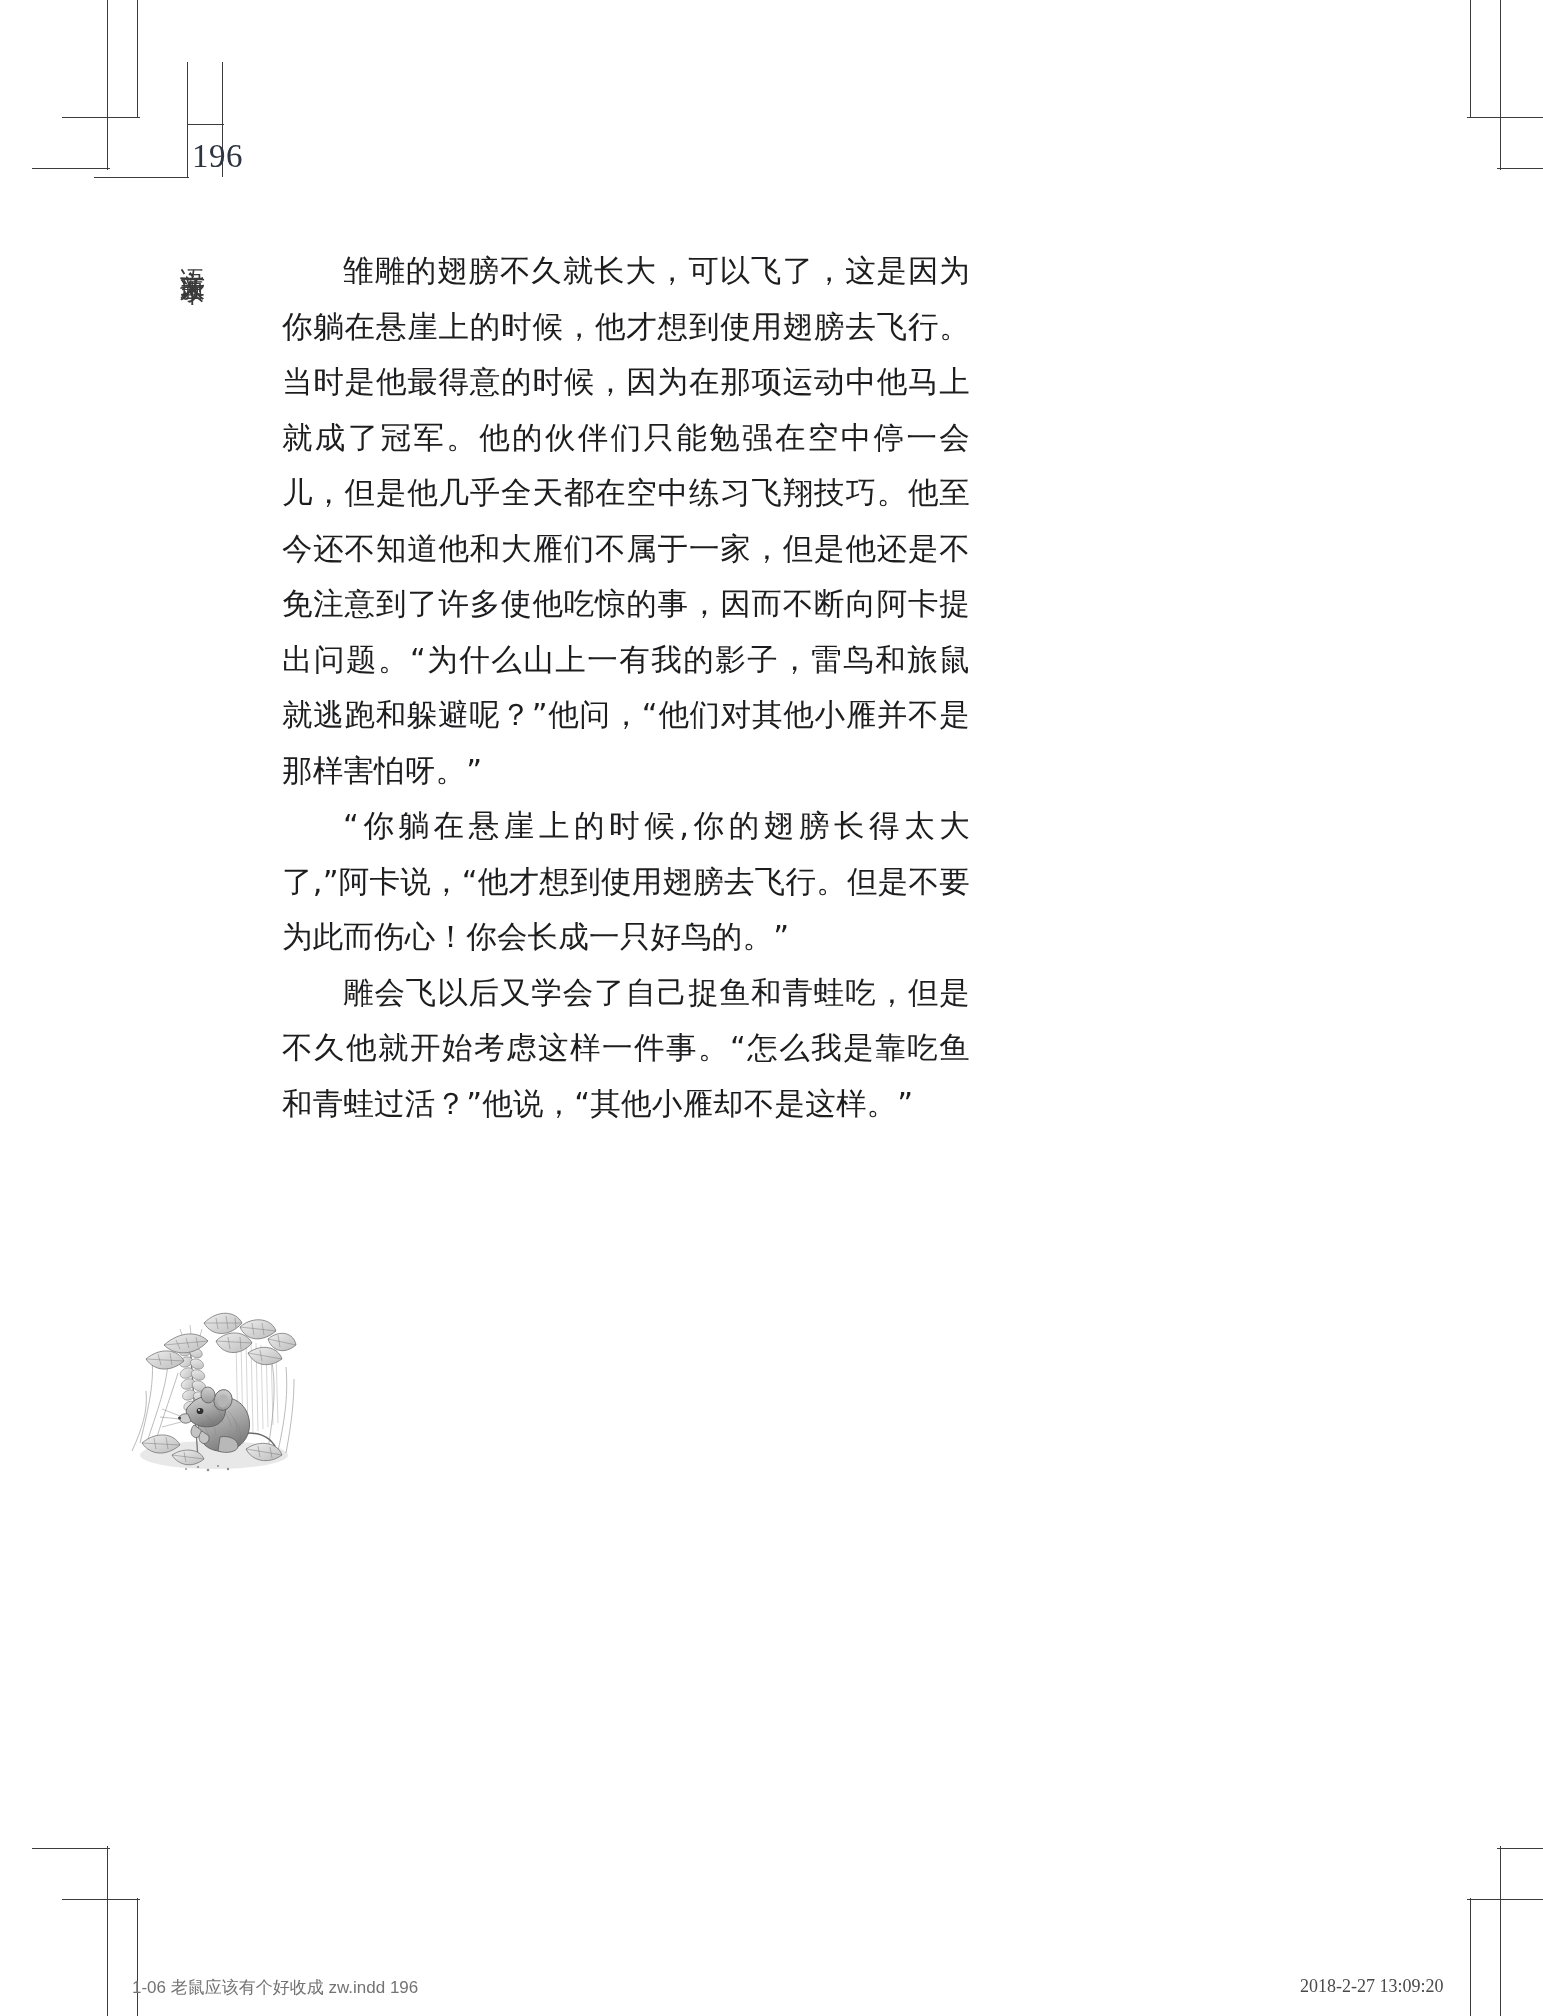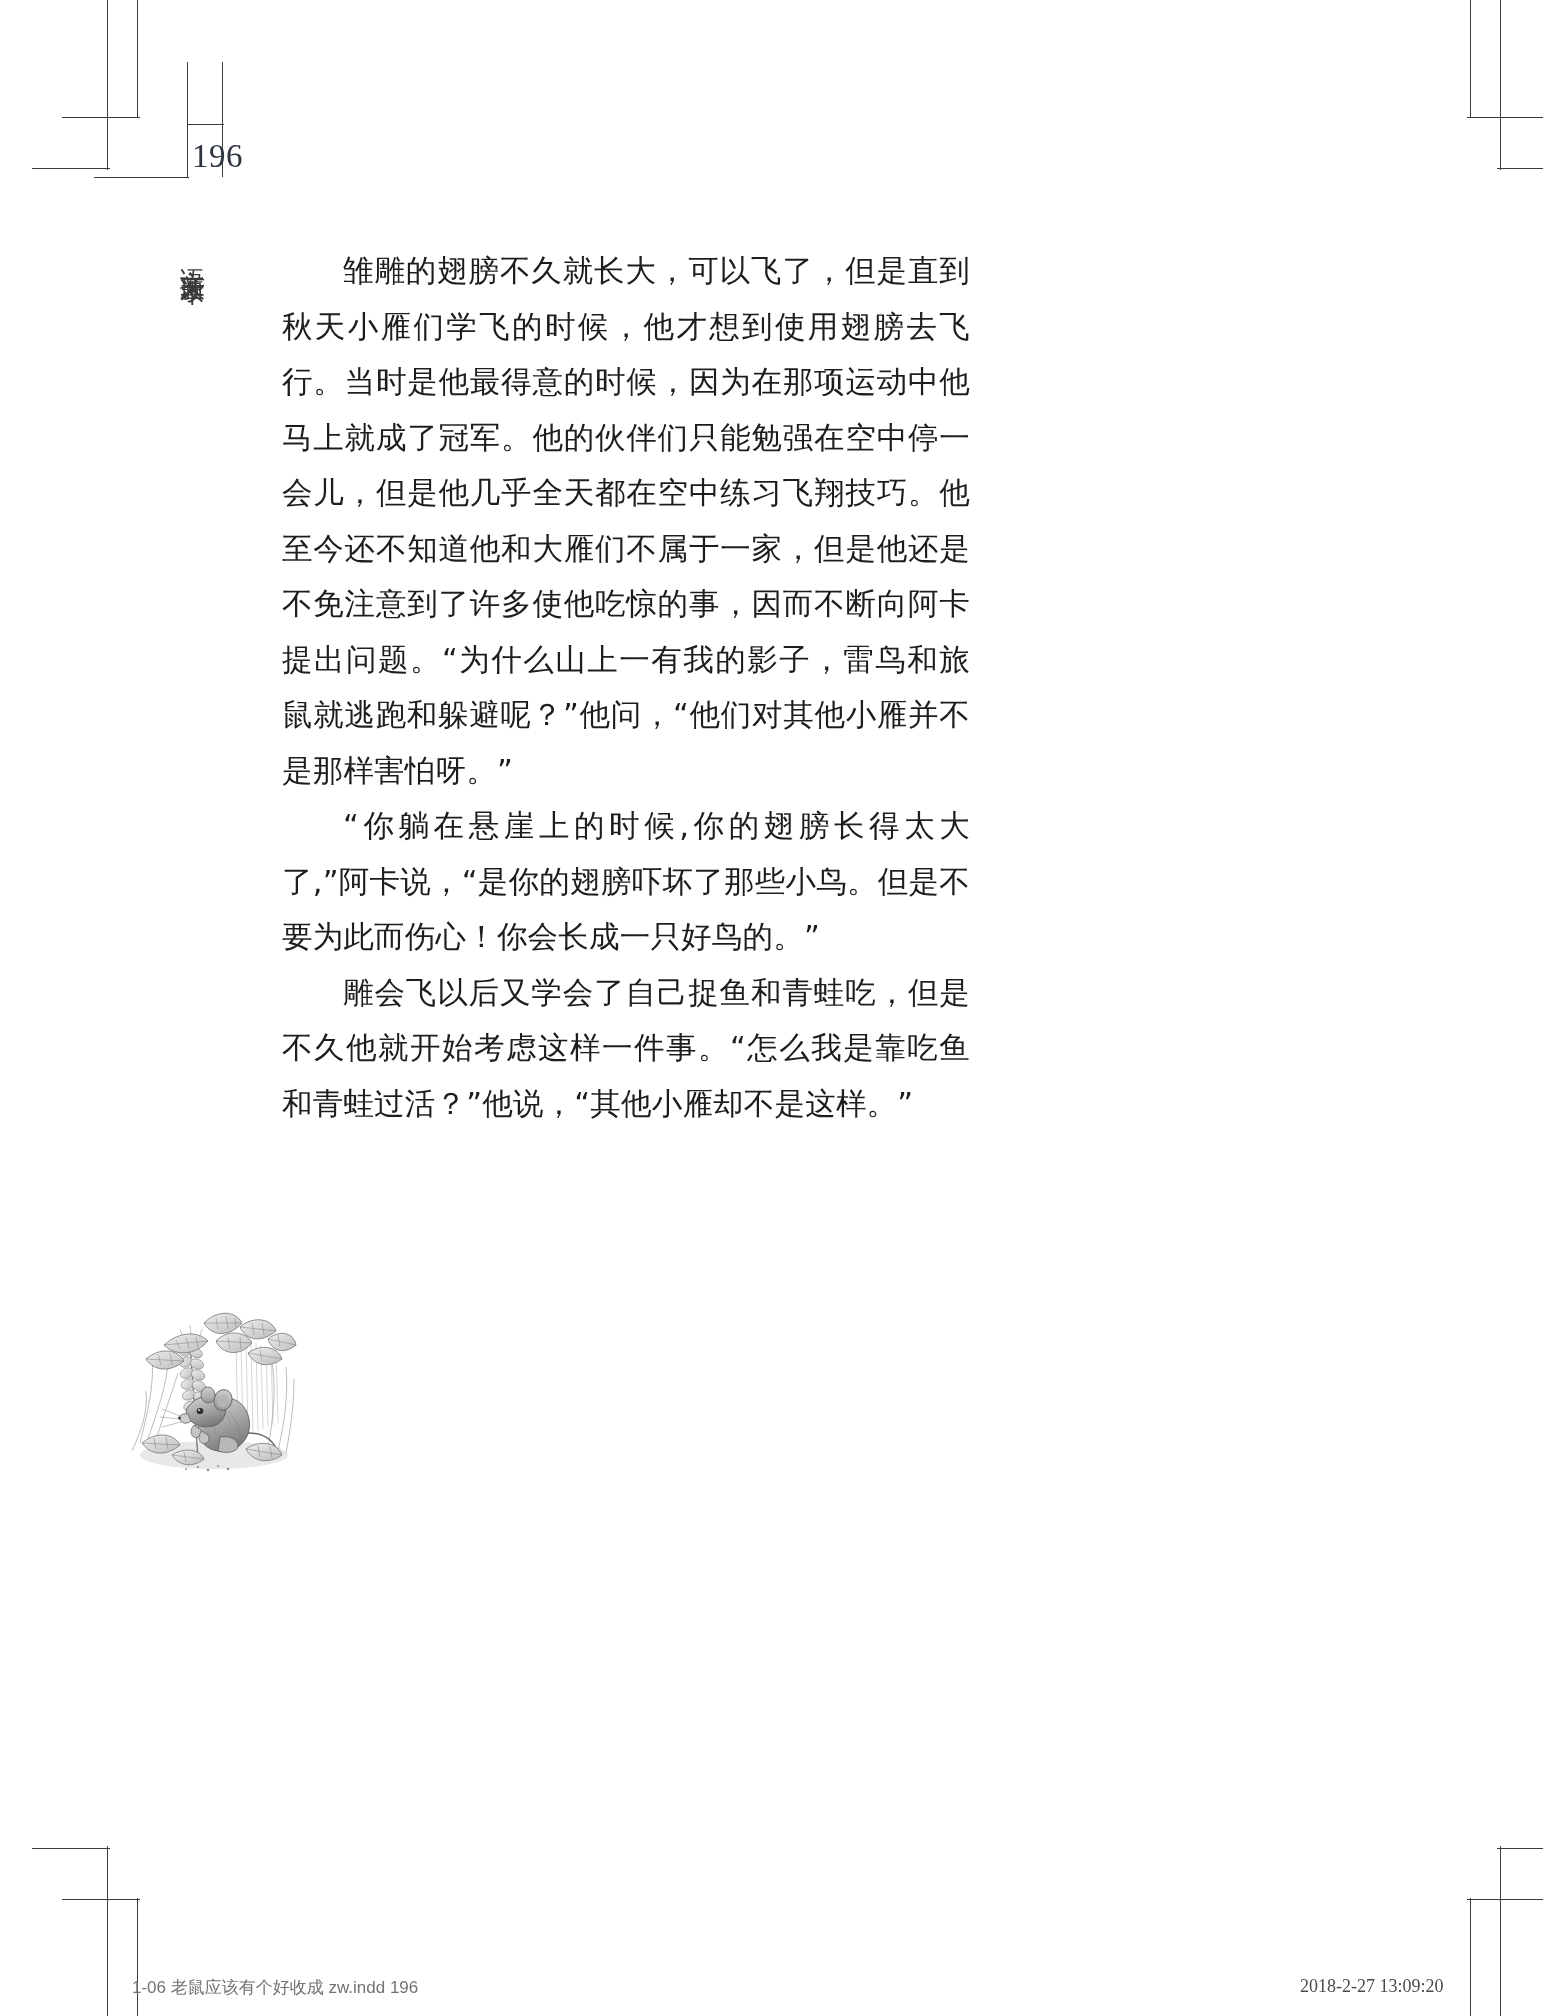--- a/index.html
+++ b/index.html
@@ -147,22 +147,22 @@
     <div class="h" style="left:122px;top:32px;  width:78px;"></div>
     <div class="v" style="left:95px; top:82px;  height:118px;"></div>
     <div class="h" style="left:92px; top:83px;  width:78px;"></div>
   </div>
 
   <div class="page-number">196</div>
 
   <div class="running-head">语文新读本</div>
 
   <div class="body-text">
-    <p class="para indent">雏雕的翅膀不久就长大，可以飞了，但是直到秋天小雁们学飞的时候，他才想到使用翅膀去飞行。当时是他最得意的时候，因为在那项运动中他马上就成了冠军。他的伙伴们只能勉强在空中停一会儿，但是他几乎全天都在空中练习飞翔技巧。他至今还不知道他和大雁们不属于一家，但是他还是不免注意到了许多使他吃惊的事，因而不断向阿卡提出问题。“为什么山上一有我的影子，雷鸟和旅鼠就逃跑和躲避呢？”他问，“他们对其他小雁并不是那样害怕呀。”</p>
-    <p class="para indent">“你躺在悬崖上的时候,你的翅膀长得太大了,”阿卡说，“是你的翅膀吓坏了那些小鸟。但是不要为此而伤心！你会长成一只好鸟的。”</p>
+    <p class="para indent">雏雕的翅膀不久就长大，可以飞了，这是因为你躺在悬崖上的时候，他才想到使用翅膀去飞行。当时是他最得意的时候，因为在那项运动中他马上就成了冠军。他的伙伴们只能勉强在空中停一会儿，但是他几乎全天都在空中练习飞翔技巧。他至今还不知道他和大雁们不属于一家，但是他还是不免注意到了许多使他吃惊的事，因而不断向阿卡提出问题。“为什么山上一有我的影子，雷鸟和旅鼠就逃跑和躲避呢？”他问，“他们对其他小雁并不是那样害怕呀。”</p>
+    <p class="para indent">“你躺在悬崖上的时候,你的翅膀长得太大了,”阿卡说，“他才想到使用翅膀去飞行。但是不要为此而伤心！你会长成一只好鸟的。”</p>
     <p class="para indent">雕会飞以后又学会了自己捉鱼和青蛙吃，但是不久他就开始考虑这样一件事。“怎么我是靠吃鱼和青蛙过活？”他说，“其他小雁却不是这样。”</p>
   </div>
 
   <div class="illustration">
     <svg viewBox="0 0 172 192" xmlns="http://www.w3.org/2000/svg">
       <defs>
         <linearGradient id="fur" x1="0" y1="0" x2="0.4" y2="1">
           <stop offset="0%" stop-color="#d8d8d8"></stop>
           <stop offset="55%" stop-color="#a9a9a9"></stop>
           <stop offset="100%" stop-color="#7e7e7e"></stop>

